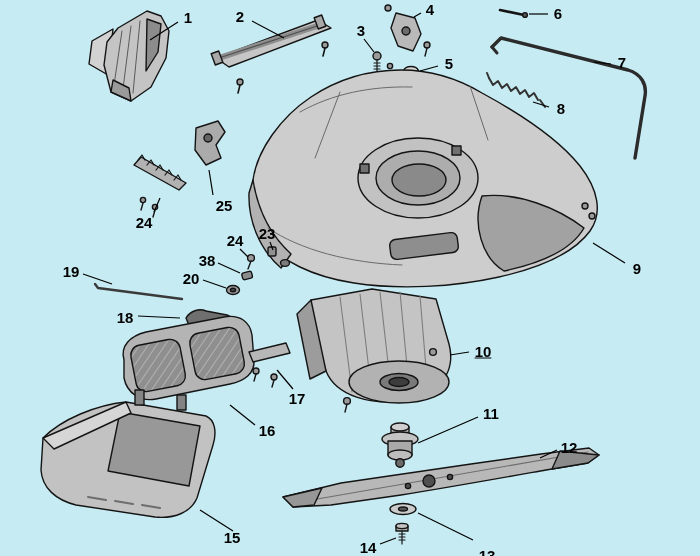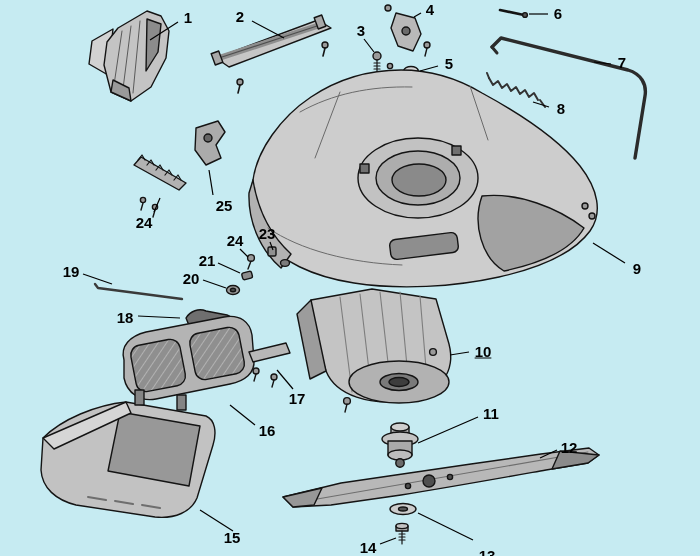--- a/index.html
+++ b/index.html
@@ -256,19 +256,19 @@
       <div class="callout" style="left: 491px; top: 413px;">11</div>
       <div class="callout" style="left: 569px; top: 447px;">12</div>
       <div class="callout" style="left: 487px; top: 555px;">13</div>
       <div class="callout" style="left: 368px; top: 547px;">14</div>
       <div class="callout" style="left: 232px; top: 537px;">15</div>
       <div class="callout" style="left: 267px; top: 430px;">16</div>
       <div class="callout" style="left: 297px; top: 398px;">17</div>
       <div class="callout" style="left: 125px; top: 317px;">18</div>
       <div class="callout" style="left: 71px; top: 271px;">19</div>
       <div class="callout" style="left: 191px; top: 278px;">20</div>
-      <div class="callout" style="left: 207px; top: 260px;">21</div>
+      <div class="callout" style="left: 207px; top: 260px;">38</div>
       <div class="callout" style="left: 235px; top: 240px;">24</div>
       <div class="callout" style="left: 267px; top: 233px;">23</div>
       <div class="callout" style="left: 144px; top: 222px;">24</div>
       <div class="callout" style="left: 212px; top: 205px; margin-left: 12px;">25</div>
     </div>
 </div>
 
 </body></html>

